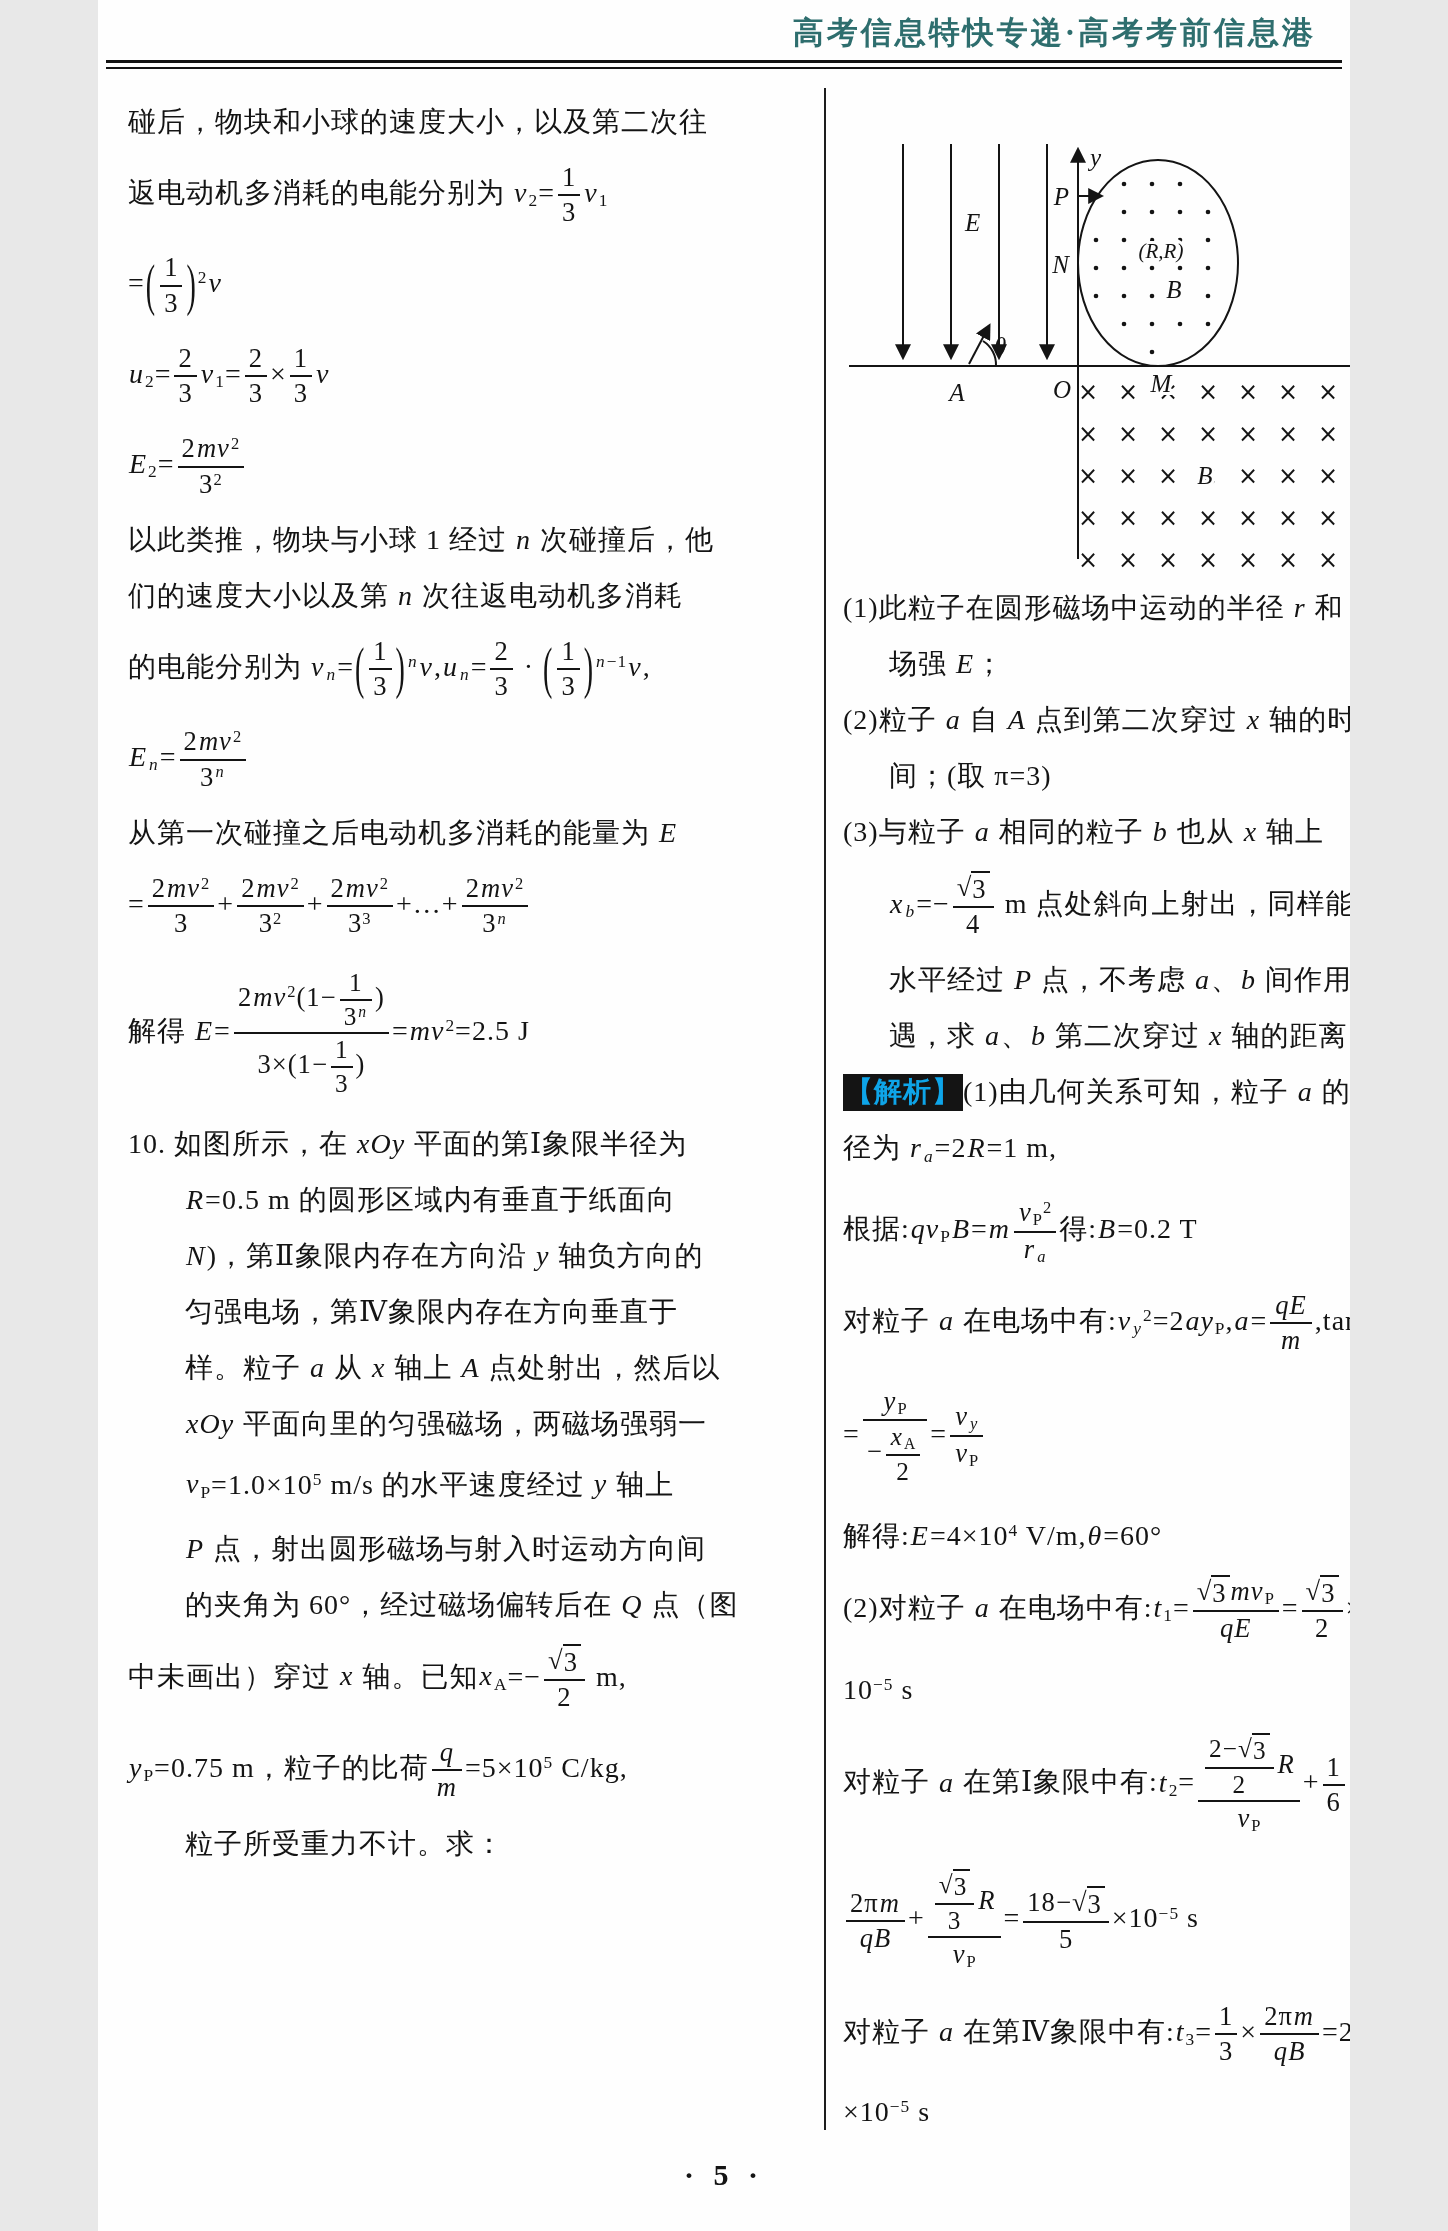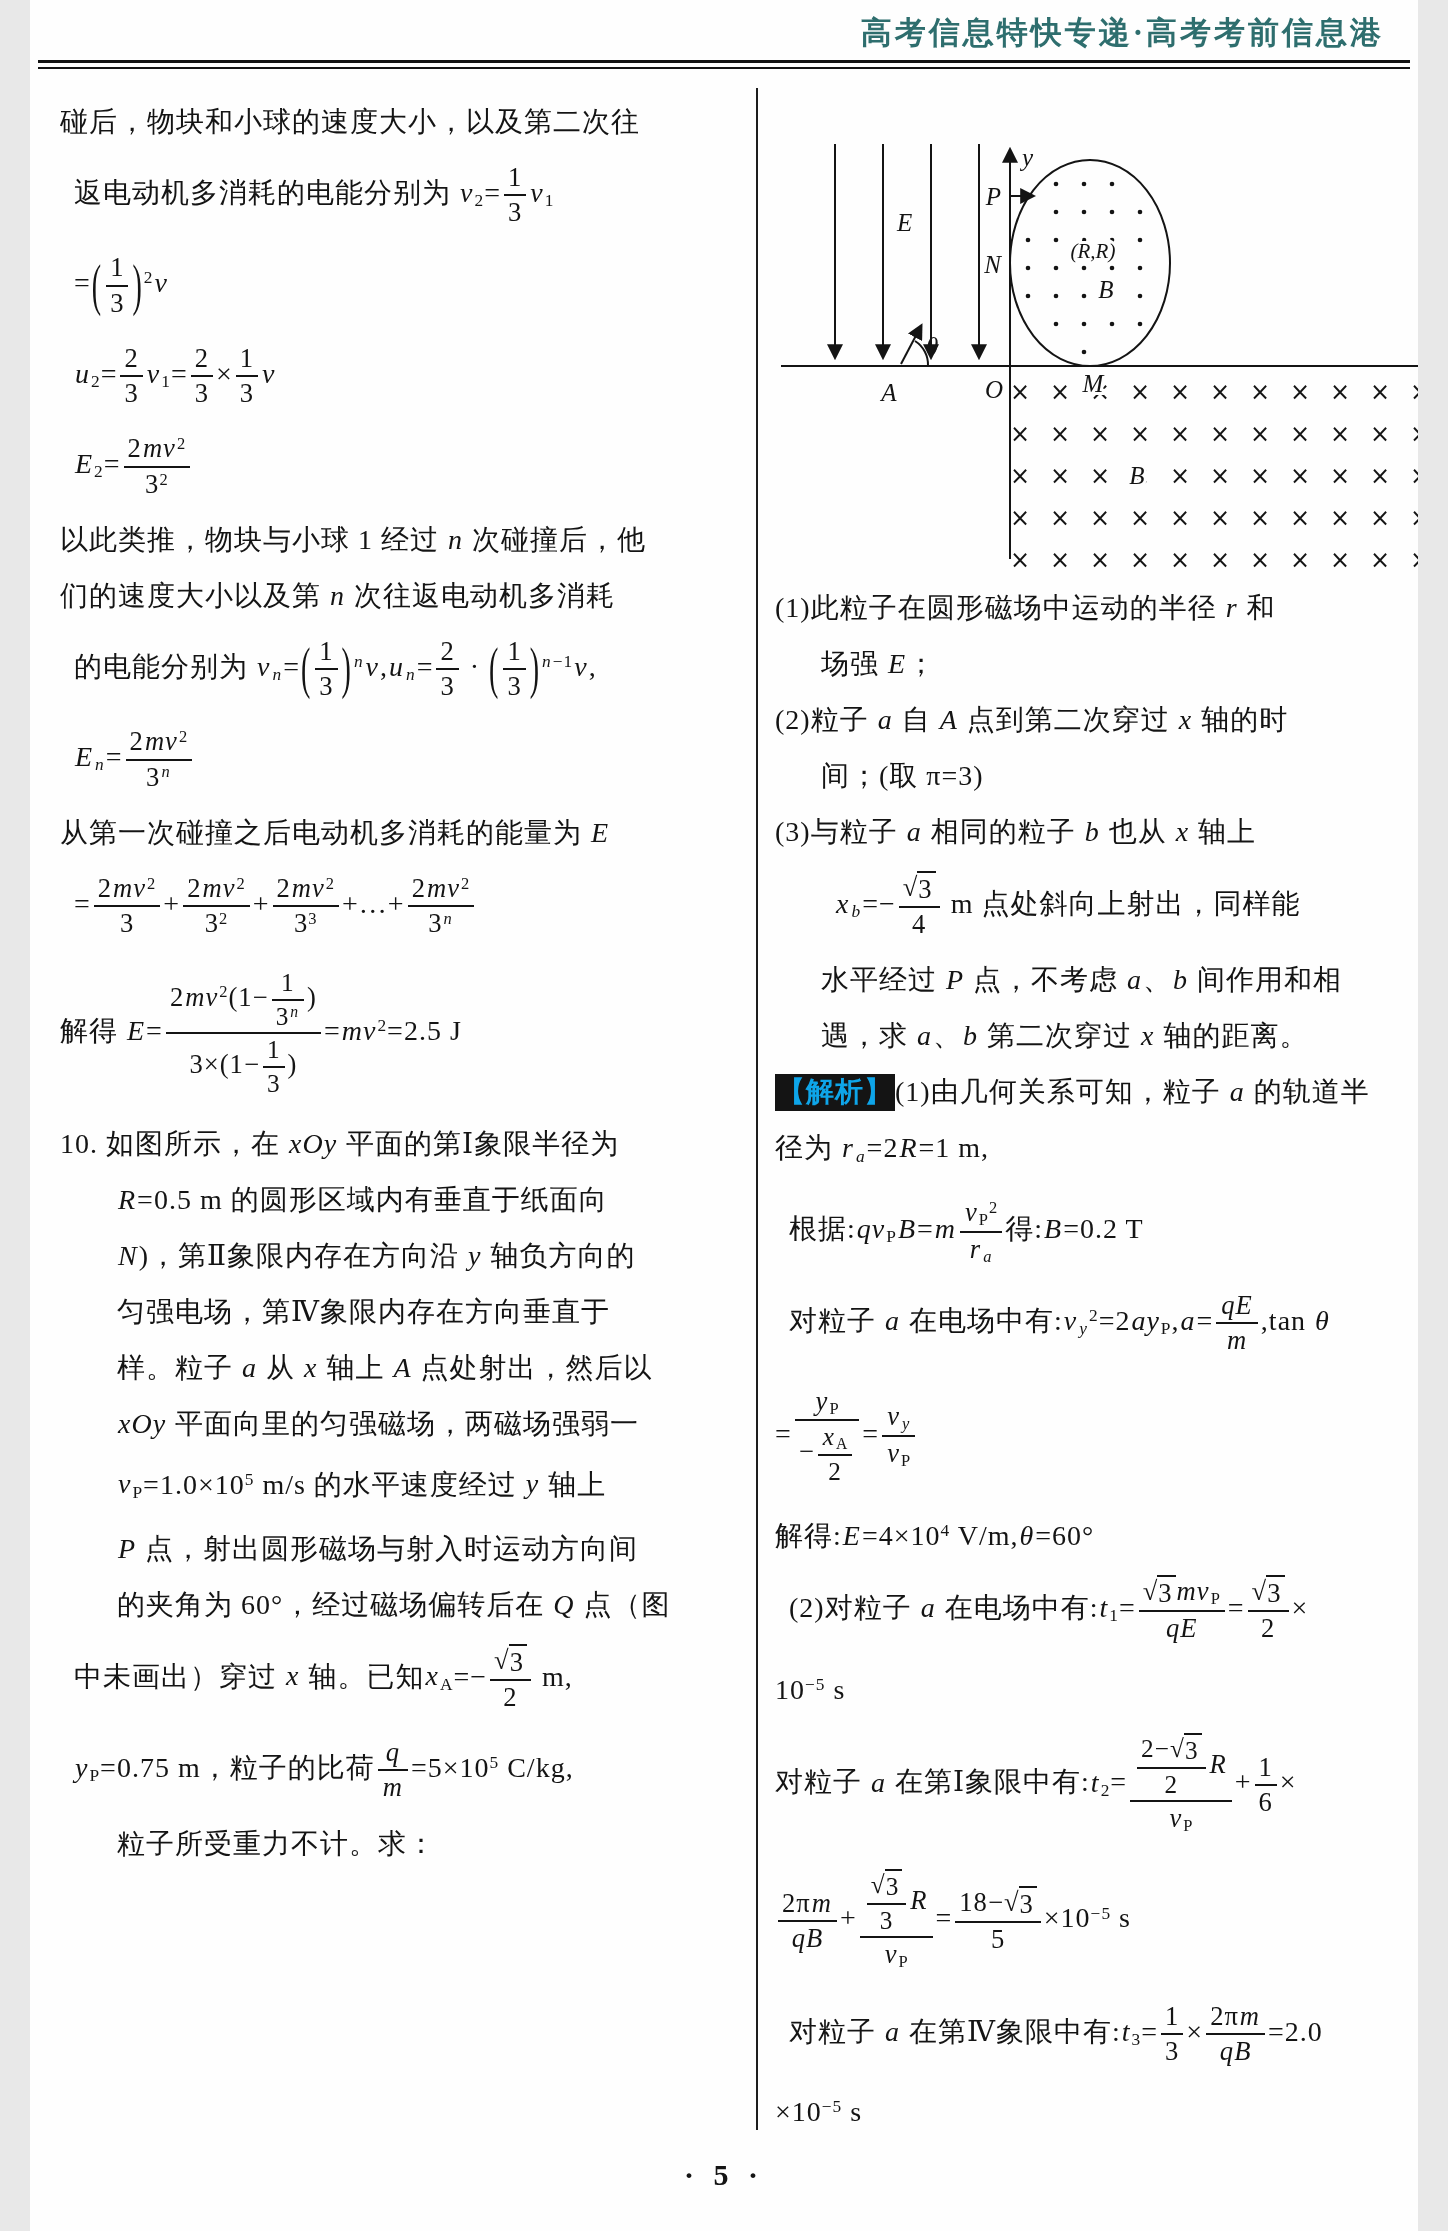--- a/index.html
+++ b/index.html
@@ -1,17 +1,17 @@
 <!DOCTYPE html>
 <html><head>
 <meta charset="utf-8">
 <style>
   html,body { margin:0; padding:0; background:#e8e8e8; }
   .page {
-    position:relative; width:1388px; height:2231px; margin:0 auto;
+    position:relative; width:1252px; height:2231px; margin:0 auto;
     background:#fefefe; color:#141414;
     font-family:"Liberation Serif","DejaVu Serif",serif;
     overflow:hidden;
   }
   .header-title {
     position:absolute; top:12px; right:34px;
     font-size:31px; font-weight:600; letter-spacing:3px;
     color:#2e6e6e;
   }
   .rule {
@@ -19,21 +19,21 @@
     border-top:3px solid #141414; border-bottom:2px solid #141414;
   }
   .divider {
     position:absolute; left:726px; top:88px; width:2px; height:2042px;
     background:#1d1d1d;
   }
   .col { position:absolute; font-size:28px; }
   .col-left  { left:30px;  top:94px; width:678px; }
   .col-right { left:745px; top:86px; width:695px; }
   .ln { line-height:56px; letter-spacing:1px; }
-  .ln.math { line-height:1.35; padding:11px 0;margin-left:14px; }
+  .ln.math { line-height:1.35; padding:11px 0; }
   .ln.tall { line-height:1.3;  padding:16px 0; }
   .in1 { padding-left:57px; }
   .col-right .in1 { padding-left:46px; }
   em { font-style:italic; font-family:"Liberation Serif",serif; padding:0 1px; }
   sup { font-size:62%; vertical-align:0.5em; }
   sub { font-size:62%; vertical-align:-0.25em; }
   .frac {
     display:inline-flex; flex-direction:column; text-align:center;
     vertical-align:middle; margin:0 3px; font-size:0.95em; line-height:1.25;
   }

